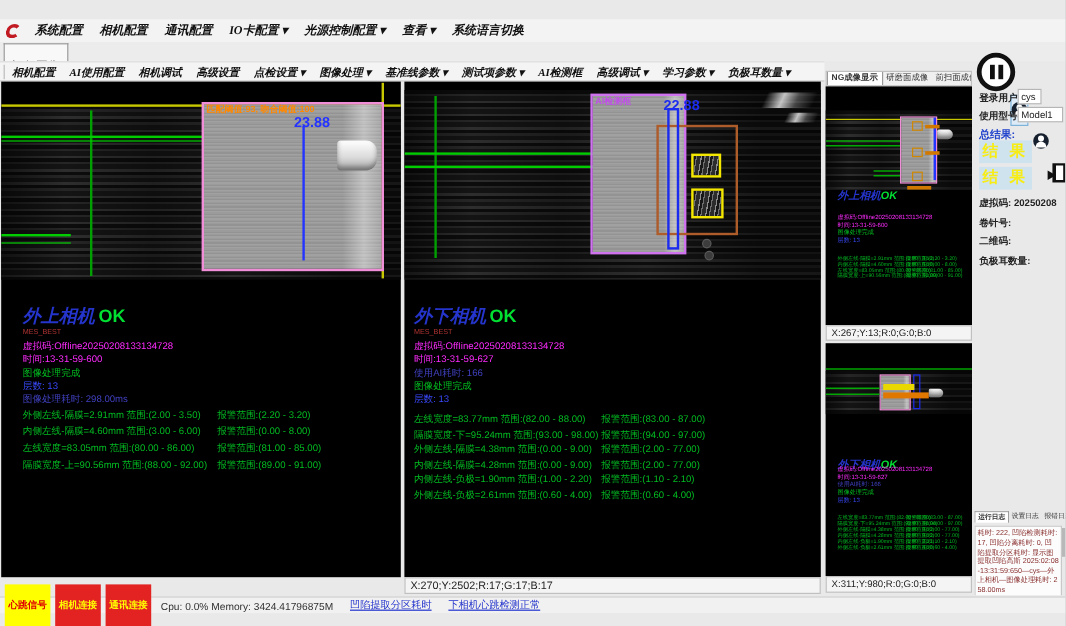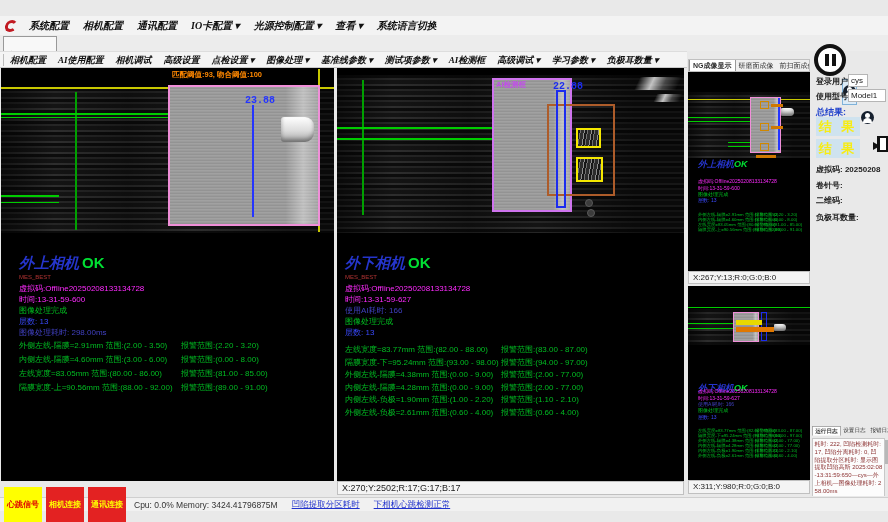--- a/index.html
+++ b/index.html
@@ -53,21 +53,21 @@
   .streak { background:linear-gradient(90deg, transparent, rgba(255,255,255,.75) 35%, rgba(255,255,255,.25) 65%, transparent); transform:skewX(-25deg); }
 
   .cam-title { font-size:15px; font-weight:bold; font-style:italic; color:#2535cc; white-space:nowrap; }
   .cam-ok { color:#00e033; font-style:normal; margin-left:3px; }
   .t-mes { font-size:6px; color:#b03333; }
   .t-mag { font-size:8px; color:#ff2bff; white-space:nowrap; }
   .t-grn { font-size:8px; color:#00c020; }
   .t-blu { font-size:8px; color:#3a4aff; }
   .t-elp { font-size:8px; color:#4040c0; }
   .orange-label { font-size:7.5px; font-weight:bold; color:#ff8800; white-space:nowrap; }
-  .blue-label { font-size:10px; font-weight:bold; color:#2535ff;font-family:Liberation Mono, monospace; }
+  .blue-label { font-size:12px; font-weight:bold; color:#2535ff; }
   .violet-label { font-size:7.5px; font-weight:bold; color:#c050e8; }
 
   .mrows { color:#00bb22; font-size:8px; }
   .mrow { display:flex; height:14px; white-space:nowrap; }
   .mrow span:first-child { width:162px; flex:none; }
   .mid-rows .mrow { height:12.6px; }
   .mid-rows .mrow span:first-child { width:156px; }
 
   
   .mini-tabs { background:#f0f0f0; border:1px solid #c0c0c0; display:flex; align-items:flex-end; overflow:hidden; }
@@ -148,21 +148,21 @@
   <div class="abs campanel" style="left:1px;top:68px;width:333px;height:413px;">
     <div class="abs mach" style="left:0;top:20px;width:333px;height:145px;"></div>
     <div class="abs hline-y" style="left:0;top:19px;width:333px;height:2px;"></div>
     <div class="abs hline-y" style="left:317px;top:1px;width:2px;height:163px;"></div>
     <div class="abs vline-g" style="left:74px;top:24px;width:2px;height:138px;"></div>
     <div class="abs hline-g" style="left:0;top:45px;width:318px;height:2px;"></div>
     <div class="abs hline-g" style="left:0;top:49px;width:318px;height:1px;"></div>
     <div class="abs hline-g" style="left:0;top:127px;width:58px;height:2px;"></div>
     <div class="abs hline-g" style="left:0;top:134px;width:58px;height:1px;"></div>
     <div class="abs roi-pink noise" style="left:167px;top:17px;width:152px;height:141px;"></div>
-    <div class="abs orange-label" style="left:171px;top:2px;">匹配阈值:93, 吻合阈值:100</div>
+    <div class="abs orange-label" style="left:171px;top:18px;">匹配阈值:93, 吻合阈值:100</div>
     <div class="abs blue-label" style="left:244px;top:27px;">23.88</div>
     <div class="abs blue" style="left:251px;top:37px;width:2px;height:112px;"></div>
     <div class="abs connector" style="left:280px;top:49px;width:33px;height:25px;"></div>
 
     <div class="abs" style="left:18px;top:186px;">
       <span class="cam-title">外上相机</span><span class="cam-title cam-ok">OK</span>
     </div>
     <div class="abs t-mes" style="left:18px;top:206px;">MES_BEST</div>
     <div class="abs t-mag" style="left:18px;top:215px;">虚拟码:OffIine20250208133134728</div>
     <div class="abs t-mag" style="left:18px;top:226px;">时间:13-31-59-600</div>

